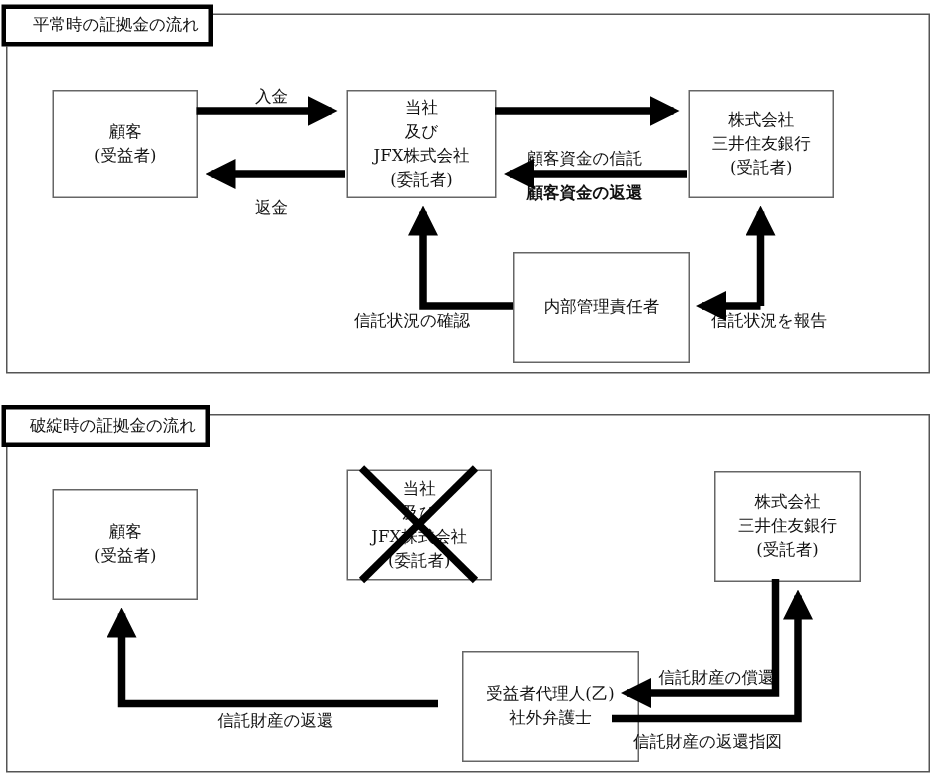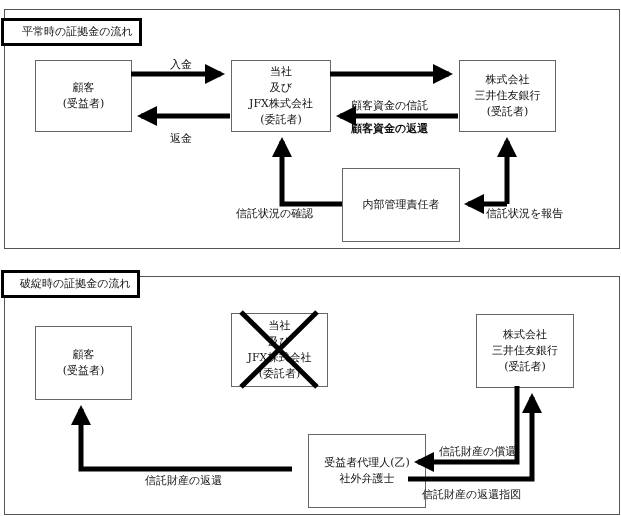--- a/index.html
+++ b/index.html
@@ -12,21 +12,21 @@
          display: flex; flex-direction: column; align-items: center; justify-content: center;
          font-size: 11px; line-height: 16px; text-align: center; }
   .box span { display: block; white-space: nowrap; }
   .lbl { position: absolute; font-size: 11px; white-space: nowrap; line-height: 14px; }
   svg.arrows { position: absolute; left: 0; top: 0; pointer-events: none; }
 </style>
 </head>
 <body>
 
 <div class="frame" style="left:4px; top:9px; width:614px; height:238px;"></div>
-<div class="tab" style="left:1px; top:18px;padding-left:18px;">平常時の証拠金の流れ</div>
+<div class="tab" style="left:1px; top:3px;padding-left:18px;">平常時の証拠金の流れ</div>
 
 <div class="box" style="left:35px; top:60px; width:95px; height:70px;">
   <span>顧客</span>
   <span>(受益者)</span>
 </div>
 <div class="box" style="left:231px; top:60px; width:98px; height:70px;">
   <span>当社</span>
   <span>及び</span>
   <span>JFX株式会社</span>
   <span>(委託者)</span>
@@ -38,21 +38,21 @@
 </div>
 <div class="box" style="left:342px; top:168px; width:116px; height:72px;">
   <span>内部管理責任者</span>
 </div>
 
 <div class="lbl" style="left:170px; top:58px;">入金</div>
 <div class="lbl" style="left:170px; top:132px;">返金</div>
 <div class="lbl" style="left:351px; top:58px;margin-top:41px;">顧客資金の信託</div>
 <div class="lbl" style="left:351px; top:122px;font-weight:bold;">顧客資金の返還</div>
 <div class="lbl" style="left:236px; top:207px;">信託状況の確認</div>
-<div class="lbl" style="left:486px; top:207px;text-align:center;">信託状況を報告</div>
+<div class="lbl" style="left:474px; top:207px;text-align:center;">信託状況を報告</div>
 
 <div class="frame" style="left:4px; top:276px; width:614px; height:237px;"></div>
 <div class="tab" style="left:1px; top:270px;padding-left:16px;">破綻時の証拠金の流れ</div>
 
 <div class="box" style="left:35px; top:326px; width:95px; height:72px;">
   <span>顧客</span>
   <span>(受益者)</span>
 </div>
 <div class="box" style="left:231px; top:313px; width:95px; height:72px;">
   <span>当社</span>

